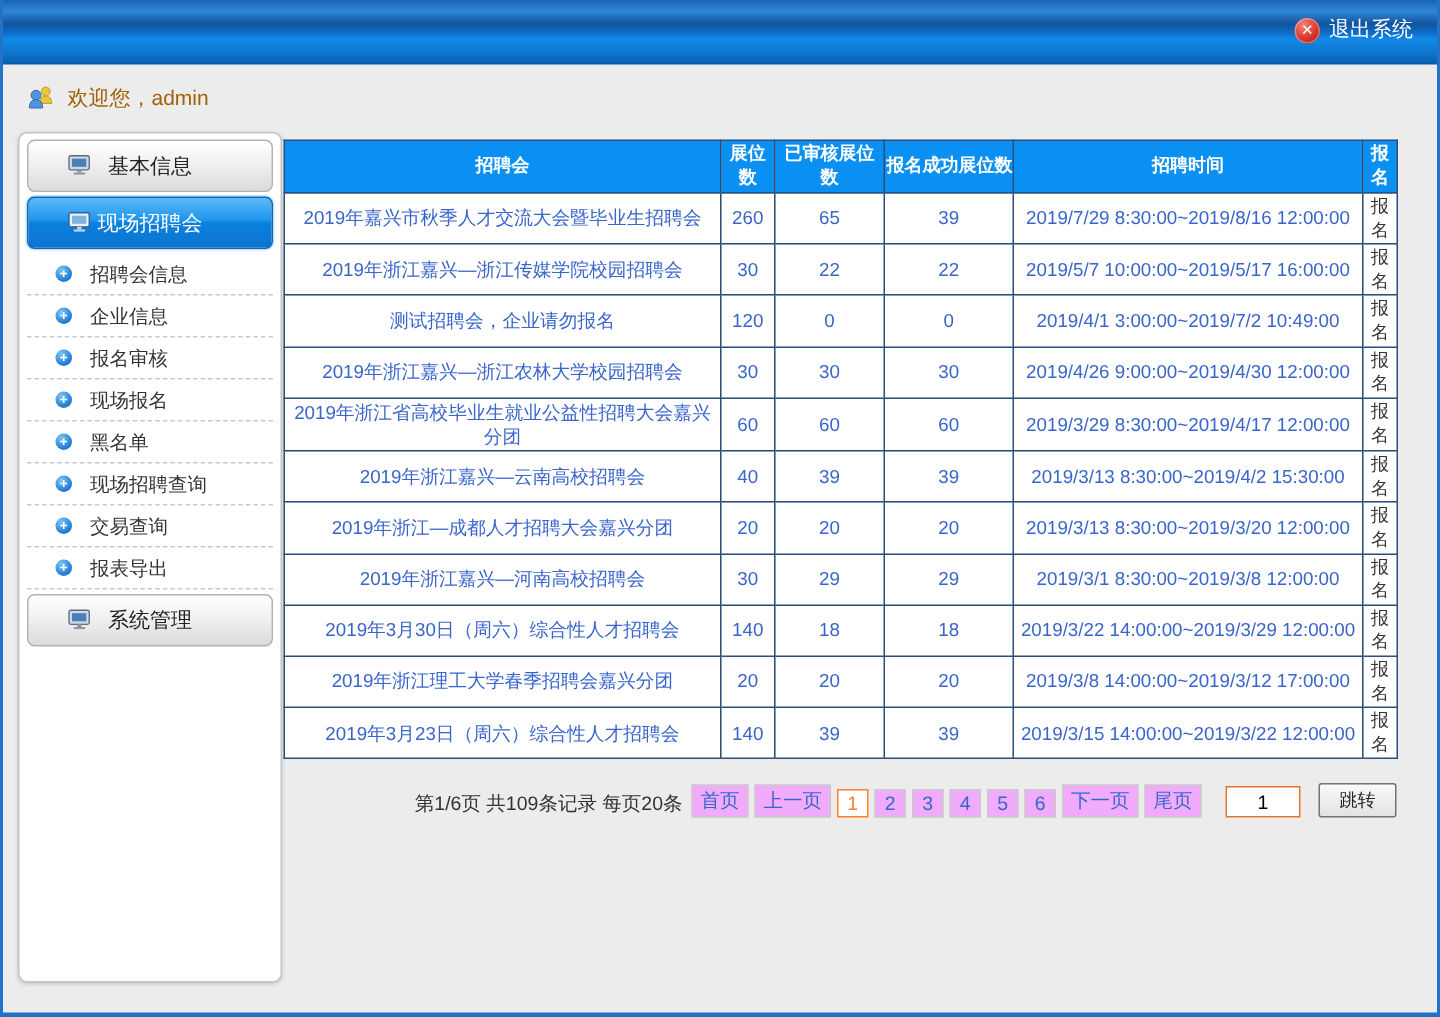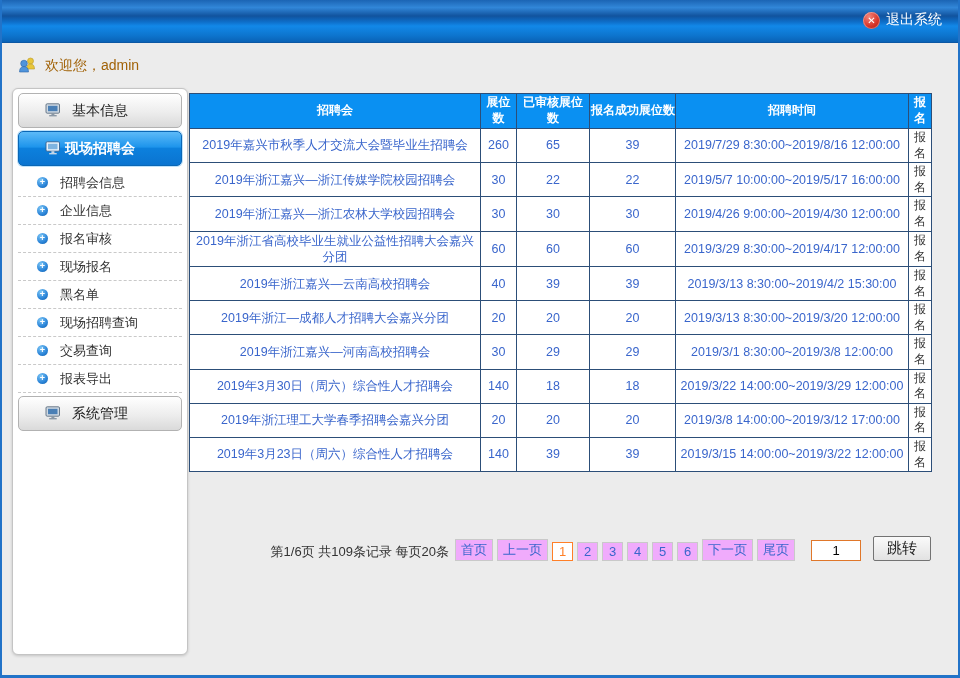--- a/index.html
+++ b/index.html
@@ -50,21 +50,20 @@
     border:1px solid #b2b2b2;
     background:linear-gradient(180deg,#ffffff 0%,#ededed 55%,#dadada 100%);
     display:flex;align-items:center;justify-content:center;
     font-size:14px;color:#222;margin-bottom:3px;cursor:pointer;
   }
   .side-btn .m-icon{position:absolute;left:26px;top:9px;}
   .side-btn.active{
     background:linear-gradient(180deg,#5cbaf8 0%,#1e95ec 45%,#0c80dd 50%,#0b74d0 100%);
     border-color:#0a67b6;color:#fff;
     box-shadow:0 0 0 1px #bfe2fa;
-    font-weight:bold;
   }
   .sub-item{
     position:relative;height:27px;
     display:flex;align-items:center;
     font-size:13px;color:#333;padding-left:42px;
     border-bottom:1px dashed #c9c9c9;cursor:pointer;
   }
   .plus-icon{
     position:absolute;left:19px;top:8px;
     width:11px;height:11px;border-radius:50%;
@@ -101,23 +100,22 @@
   }
   .pbox.current{background:#fff;border-color:#ff7f27;color:#ff7f27;}
   .jump-input{
     width:44px;height:17px;border:1px solid #e0772a;
     text-align:center;font-size:13px;margin-left:12px;
     font-family:"Liberation Sans","DejaVu Sans",sans-serif;
   }
   .jump-btn{
     border:1px solid #737373;border-radius:2px;
     background:linear-gradient(180deg,#fafafa 0%,#e2e2e2 100%);
-    padding:2px 13px;font-size:15px;color:#222;margin-left:8px;cursor:pointer;
+    padding:2px 13px;font-size:12px;color:#222;margin-left:8px;cursor:pointer;
     font-family:"Liberation Sans","DejaVu Sans",sans-serif;
-    margin-top:48px;
   }
 </style>
 </head>
 <body>
 
 <div class="window">
 
   <div class="topbar">
     <div class="logout">
       <span class="logout-icon">✕</span>
@@ -240,20 +238,28 @@
   </tr>
           <tr>
     <td class="c-fair">2019年浙江嘉兴—浙江传媒学院校园招聘会</td>
     <td class="c-booths">30</td>
     <td class="c-approved">22</td>
     <td class="c-registered">22</td>
     <td class="c-time">2019/5/7 10:00:00~2019/5/17 16:00:00</td>
     <td class="c-action">报名</td>
   </tr>
           <tr>
+    <td class="c-fair">测试招聘会，企业请勿报名</td>
+    <td class="c-booths">120</td>
+    <td class="c-approved">0</td>
+    <td class="c-registered">0</td>
+    <td class="c-time">2019/4/1 3:00:00~2019/7/2 10:49:00</td>
+    <td class="c-action">报名</td>
+  </tr>
+          <tr>
     <td class="c-fair">2019年浙江嘉兴—浙江农林大学校园招聘会</td>
     <td class="c-booths">30</td>
     <td class="c-approved">30</td>
     <td class="c-registered">30</td>
     <td class="c-time">2019/4/26 9:00:00~2019/4/30 12:00:00</td>
     <td class="c-action">报名</td>
   </tr>
           <tr>
     <td class="c-fair">2019年浙江省高校毕业生就业公益性招聘大会嘉兴分团</td>
     <td class="c-booths">60</td>

